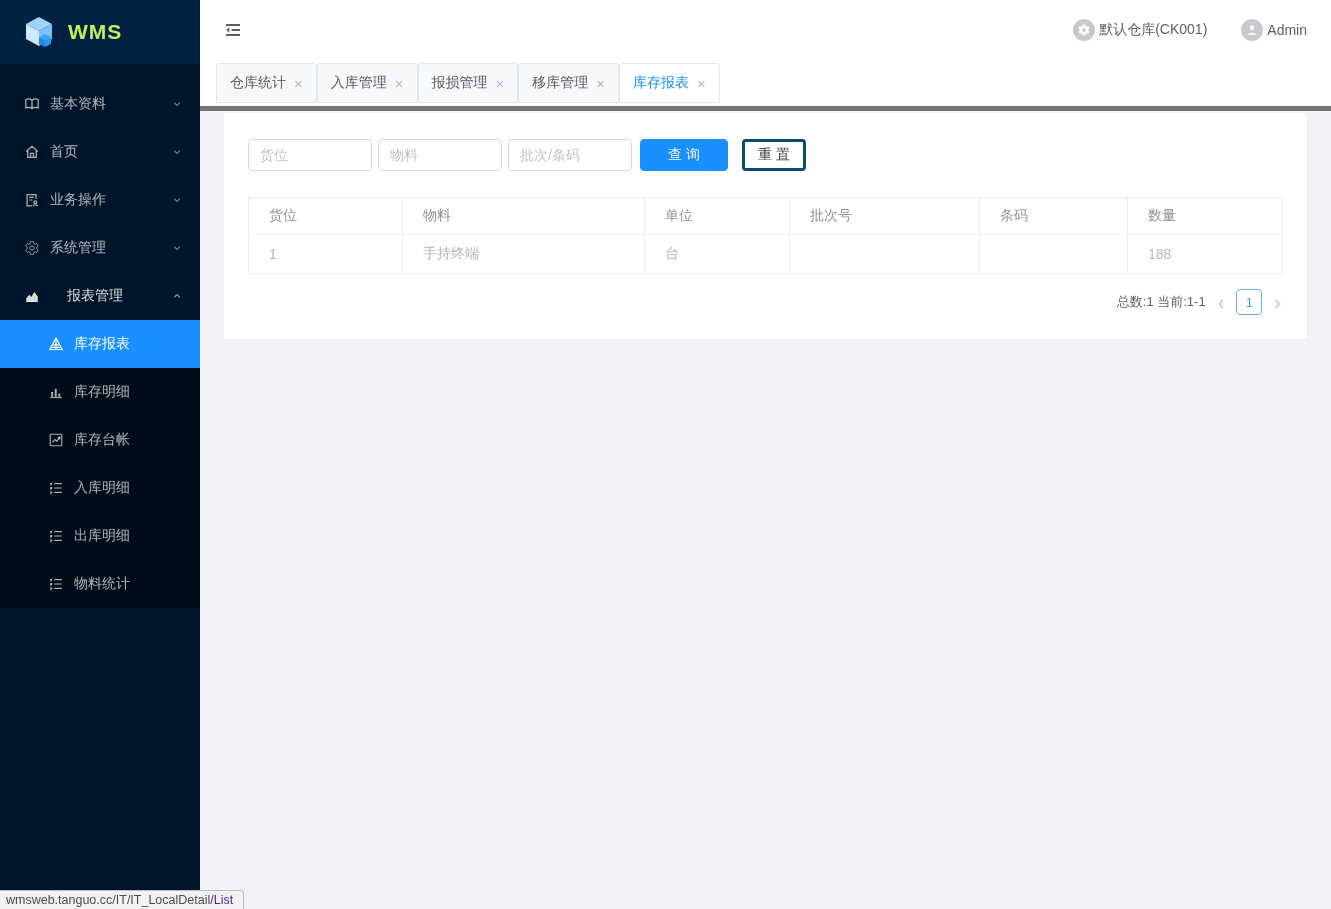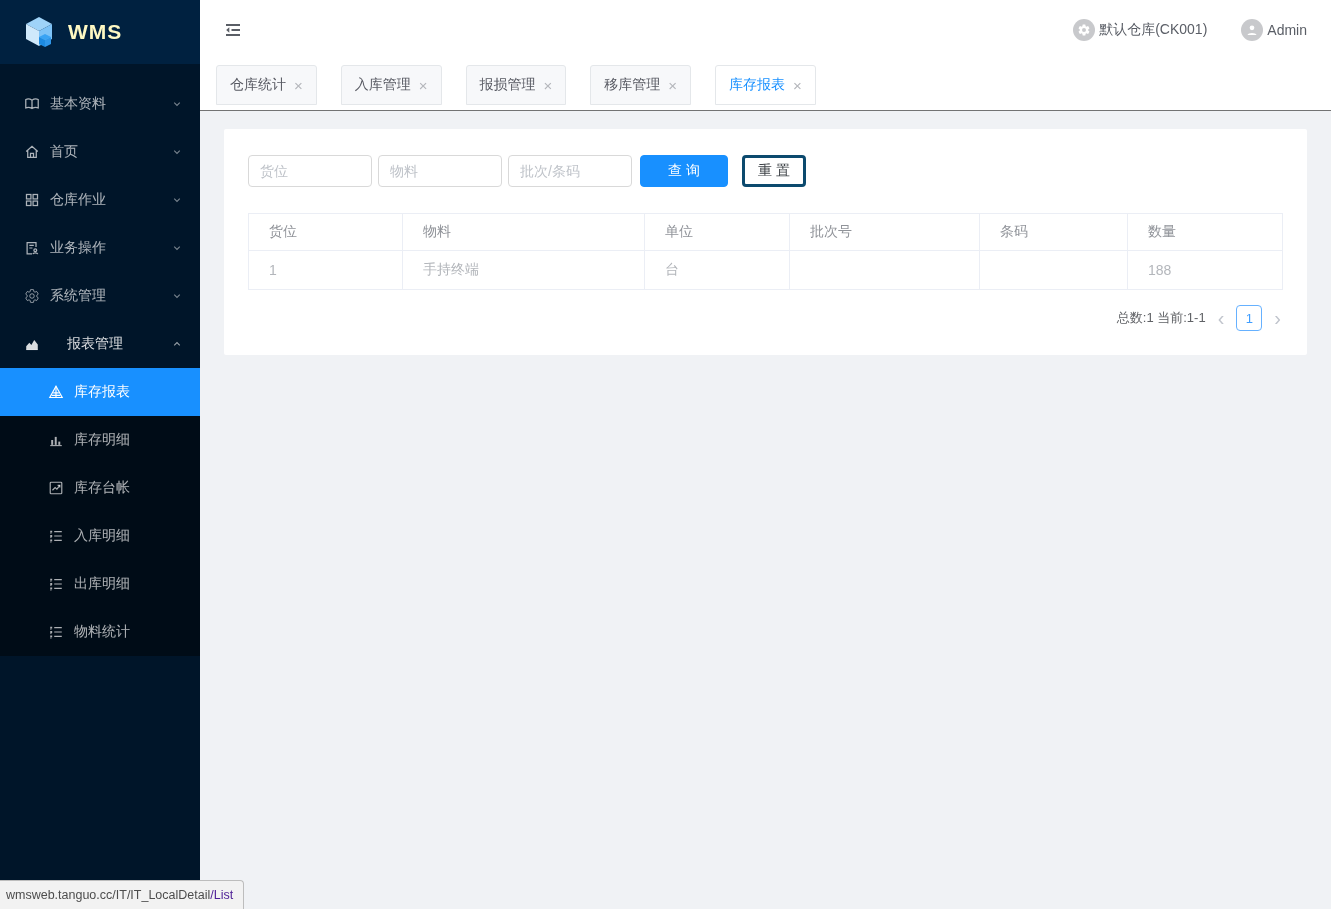--- a/index.html
+++ b/index.html
@@ -6,65 +6,65 @@
   html,body { width:1331px; height:909px; overflow:hidden; }
   body {
     font-family:"Liberation Sans","DejaVu Sans",sans-serif;
     font-size:14px; color:#333; background:#f0f2f5;
   }
   .layout { display:flex; width:1331px; height:909px; }
 
   
   .sidebar { width:200px; min-width:200px; height:100%; background:#001529; display:flex; flex-direction:column; }
   .logo { height:64px; background:#002140; display:flex; align-items:center; padding-left:22px; gap:12px; }
-  .logo-text { color:#fef9c3; font-size:21px; font-weight:bold; letter-spacing:1px; }
+  .logo-text { color:#bef264; font-size:21px; font-weight:bold; letter-spacing:1px; }
   .nav { padding-top:16px; }
   .nav-item { height:48px; display:flex; align-items:center; padding:0 18px 0 24px; color:rgba(255,255,255,0.68); cursor:pointer; }
   .nav-item .icn { width:16px; height:16px; margin-right:10px; display:inline-flex; }
   .nav-item .lbl { flex:1; font-size:14px; }
   .chev { width:10px; height:10px; display:inline-flex; opacity:.7; }
   .chev.up { transform:rotate(180deg); }
   .subnav { background:#000c17; }
   .sub-item { height:48px; display:flex; align-items:center; padding-left:48px; color:rgba(255,255,255,0.68); cursor:pointer; }
   .sub-item .icn { width:16px; height:16px; margin-right:10px; display:inline-flex; }
   .sub-item.active { background:#1890ff; color:#fff; }
 
   
   .main { flex:1; display:flex; flex-direction:column; height:100%; }
   .topbar { height:60px; background:#fff; display:flex; align-items:center; padding:0 24px; }
   .fold { width:20px; height:18px; color:#5a5e66; cursor:pointer; display:inline-flex; }
   .topbar-right { margin-left:auto; display:flex; align-items:center; gap:34px; }
   .hchip { display:flex; align-items:center; gap:4px; color:#5a5e66; font-size:14px; cursor:pointer; }
   .badge { width:22px; height:22px; border-radius:50%; background:#c8c9cc; display:flex; align-items:center; justify-content:center; }
 
-  .tabbar { height:51px; background:#fff; border-bottom:1px solid #737373; display:flex; align-items:center; padding-left:16px; gap:24px; }
+  .tabbar { height:51px; background:#fff; border-bottom:5px solid #737373; display:flex; align-items:center; padding-left:16px; gap:0; }
   .tab { height:40px; display:flex; align-items:center; gap:8px; padding:0 13px; background:#f7f8fa; border:1px solid #e4e7ea; border-radius:3px 3px 0 0; color:#575962; cursor:pointer; font-size:14px; }
   .tab.active { background:#fff; color:#1890ff; }
   .tab .x { color:#b4b6bb; font-size:15px; line-height:1; cursor:pointer; }
 
-  .content { flex:1; background:#f0f2f5; padding:18px 24px; overflow:hidden; }
+  .content { flex:1; background:#f0f2f5; padding:2px 24px; overflow:hidden; }
   .card { background:#fff; border-radius:2px; padding:26px 24px 24px 24px; }
 
   .searchrow { display:flex; align-items:center; gap:6px; }
   .sinput { width:124px; height:32px; border:1px solid #d9d9d9; border-radius:4px; padding:0 11px; font-size:14px; color:#333; outline:none; font-family:inherit; }
   .sinput::placeholder { color:#bfc3c9; }
   .btn { height:32px; border-radius:4px; font-size:14px; cursor:pointer; font-family:inherit; }
   .btn-primary { width:88px; background:#1890ff; color:#fff; border:1px solid #1890ff; margin-left:2px; }
   .btn-plain { width:64px; background:#fff; color:#3c4045; border:3px solid #0c4a6e; margin-left:8px; }
 
   table.grid { width:100%; border-collapse:collapse; table-layout:fixed; margin-top:26px; }
   .grid th, .grid td { border:1px solid #ebeef5; text-align:left; padding:0 0 0 20px; font-weight:normal; overflow:hidden; white-space:nowrap; }
   .grid th { height:37px; color:#909399; font-size:14px; background:#fff; }
   .grid td { height:39px; color:#b3b6bb; font-size:14px; }
 
   .pager { display:flex; justify-content:flex-end; align-items:center; gap:10px; margin-top:15px; color:#606266; font-size:13px; }
   .pg-arrow { color:#c0c4cc; font-size:20px; line-height:1; cursor:pointer; padding:0 2px; user-select:none; }
   .pg-num { width:26px; height:26px; border:1px solid #66b1ff; border-radius:4px; color:#409eff; display:flex; align-items:center; justify-content:center; font-size:13px; cursor:pointer; background:#fff; }
 
-  .statusbubble { position:fixed; left:0; bottom:0; height:29px; background:#f2f2f2; border:1px solid #bdbdbd; border-left:none; border-bottom:none; border-top-right-radius:4px; display:flex; align-items:center; padding:0 10px 0 6px; font-size:12.5px; z-index:50; }
+  .statusbubble { position:fixed; left:0; bottom:0; height:19px; background:#f2f2f2; border:1px solid #bdbdbd; border-left:none; border-bottom:none; border-top-right-radius:4px; display:flex; align-items:center; padding:0 10px 0 6px; font-size:12.5px; z-index:50; }
   .statusbubble .u1 { color:#4d4d4d; }
   .statusbubble .u2 { color:#4c1d95;text-align:center; }
 </style>
 </head>
 <body>
 
 <div class="layout">
 
   <aside class="sidebar">
     <div class="logo">
@@ -103,36 +103,20 @@
             </svg>
         </span>
         <span class="lbl">首页</span>
         <span class="chev">
           <svg viewBox="0 0 18 18" fill="none" stroke="currentColor" stroke-width="2">
               <polyline points="4,6.5 9,11.5 14,6.5"></polyline>
             </svg>
         </span>
       </div>
 
-      <div class="nav-item">
-        <span class="icn">
-          <svg viewBox="0 0 18 18" fill="none" stroke="currentColor" stroke-width="1.4">
-              <rect x="2.8" y="2.8" width="5" height="5"></rect>
-              <rect x="10.2" y="2.8" width="5" height="5"></rect>
-              <rect x="2.8" y="10.2" width="5" height="5"></rect>
-              <rect x="10.2" y="10.2" width="5" height="5"></rect>
-            </svg>
-        </span>
-        <span class="lbl">仓库作业</span>
-        <span class="chev">
-          <svg viewBox="0 0 18 18" fill="none" stroke="currentColor" stroke-width="2">
-              <polyline points="4,6.5 9,11.5 14,6.5"></polyline>
-            </svg>
-        </span>
-      </div>
 
       <div class="nav-item">
         <span class="icn">
           <svg viewBox="0 0 18 18" fill="none" stroke="currentColor" stroke-width="1.4">
               <path d="M13.5 8 V3 H3.5 V15.5 H9"></path>
               <path d="M6 6 H11 M6 9 H9.5"></path>
               <circle cx="12.7" cy="11.5" r="1.6"></circle>
               <path d="M10 15.8 C10.3 13.9 15.1 13.9 15.4 15.8"></path>
             </svg>
         </span>

